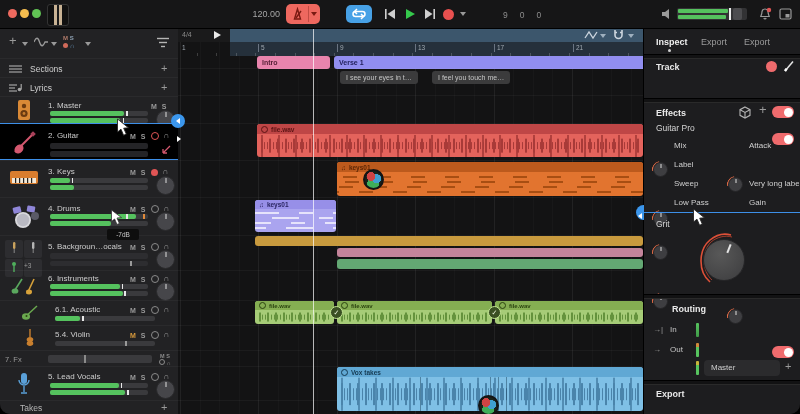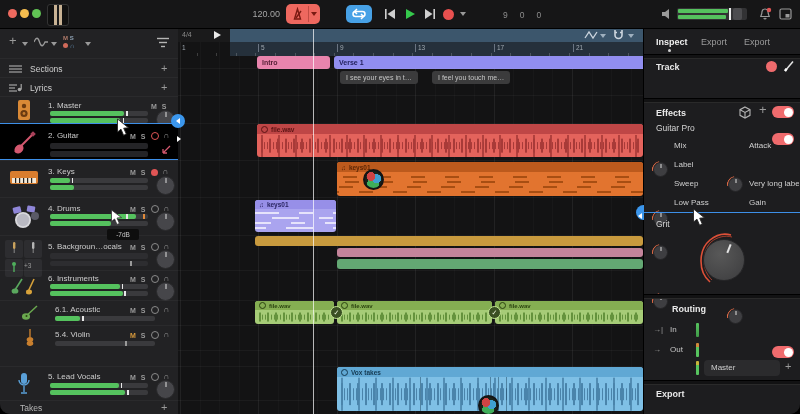--- a/index.html
+++ b/index.html
@@ -396,20 +396,32 @@
         <span class="ring"></span>
         <span class="hp">∩</span>
       </div>
       <div class="mtr" style="left:55px;top:15px;width:100px">
         <div class="bar">
             <div class="peak" style="left:70%;background:#9a9a9a"></div>
           </div>
       </div>
     </div>
 
+    <div class="srow" style="top:322px;height:16px">
+      <span class="tnm" style="left:5px;top:4px;font-size:7.5px;color:#9a9a9a">7. Fx</span>
+      <div class="mtr" style="left:48px;top:4px;width:104px">
+        <div class="bar" style="height:8px;background:#3a3a3d">
+            <div class="peak" style="left:35%;background:#8a8a8a"></div>
+          </div>
+      </div>
+      <div class="abs" style="left:156px;top:2px;font-size:5.5px;font-weight:bold;color:#8a8a8a;line-height:6px;text-align:center;width:18px">
+        <span>M</span> <span>S</span><br>
+        <span class="ring" style="width:4px;height:4px;border-width:1px"></span> <span class="hp" style="font-size:5.5px">∩</span>
+      </div>
+    </div>
 
     <div class="srow" style="top:338px;height:34px">
       <div class="tico" style="top:5px">
         <svg width="14" height="24" viewBox="0 0 14 24">
             <rect x="4" y="1" width="6" height="11" rx="3" fill="#5aa0d8"></rect>
             <path d="M2 8 a5 5 0 0 0 10 0" fill="none" stroke="#5aa0d8" stroke-width="1.4"></path>
             <line x1="7" y1="14" x2="7" y2="20" stroke="#5aa0d8" stroke-width="1.4"></line>
             <line x1="4" y1="21" x2="10" y2="21" stroke="#5aa0d8" stroke-width="1.4"></line>
           </svg>
       </div>

